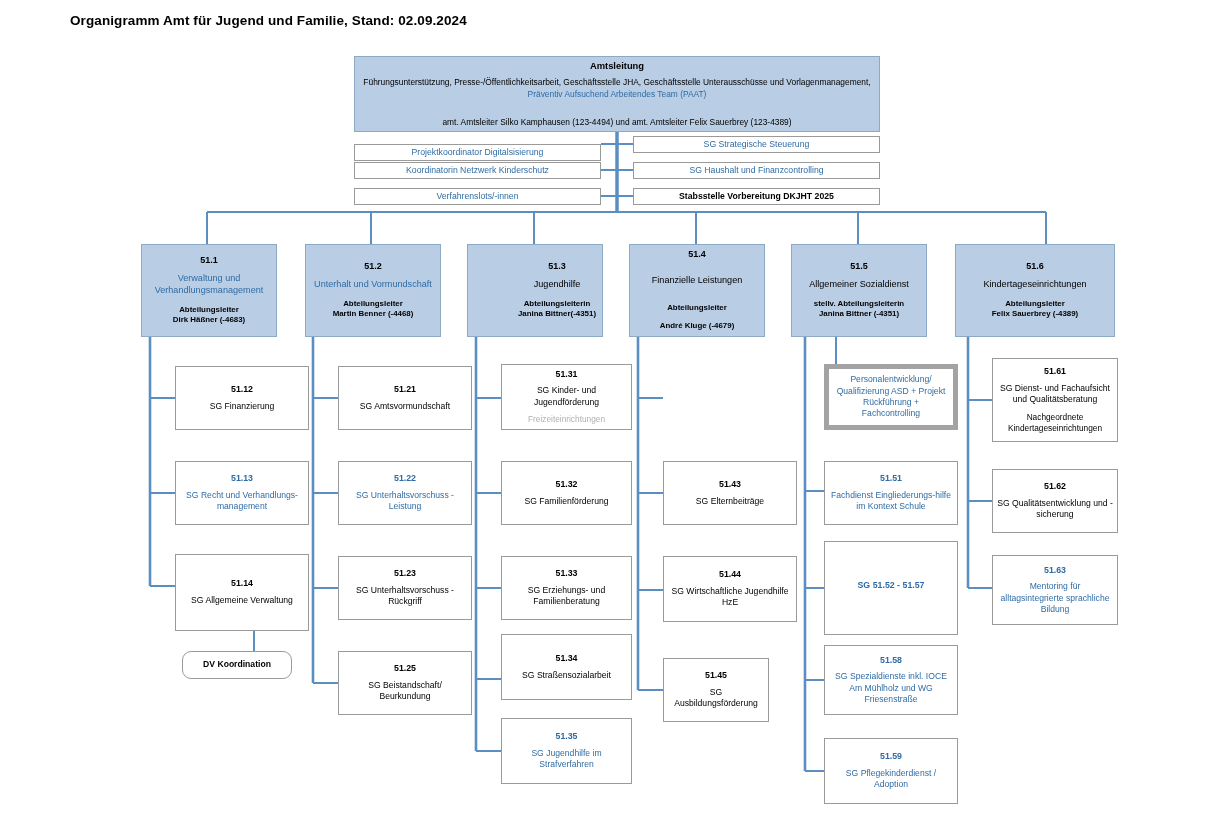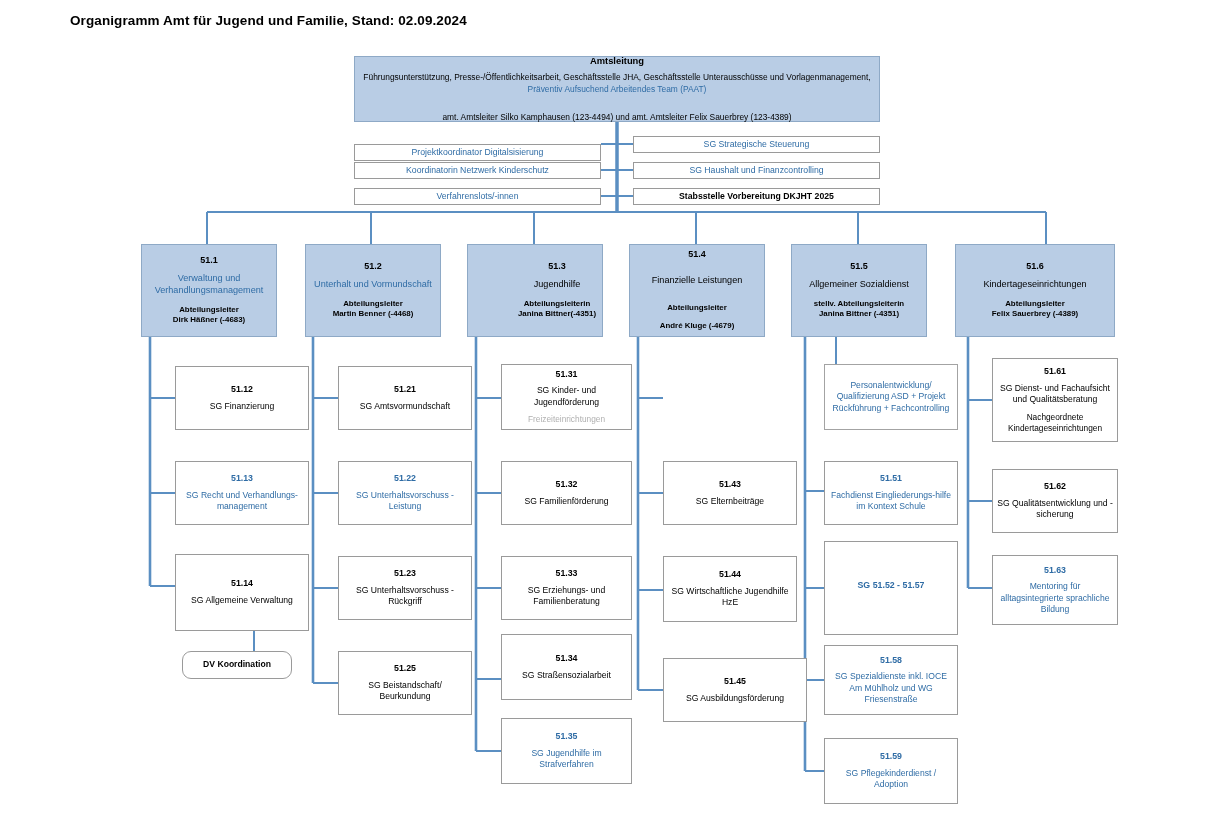--- a/index.html
+++ b/index.html
@@ -24,21 +24,21 @@
   .box{
     position:absolute;box-sizing:border-box;
     border:1px solid #9a9a9a;
     background:#ffffff;
     display:flex;flex-direction:column;align-items:center;justify-content:center;
     text-align:center;
     font-size:8.6px;line-height:1.32;
     padding:3px 4px;
   }
   .box.filled{background:#b9cde5;border:1px solid #8ea9c6;}
-  .box.heavy{border:1px solid #a3a3a3;}
+  .box.heavy{border:5px solid #a3a3a3;}
   .ln{display:block;width:100%;}
   .bold{font-weight:bold;}
   .blue{color:#2f6ca5;}
   .grey{color:#b0b0b0;}
 
   
   .amtsleitung{font-size:8.4px;}
   .amtsleitung .t{font-size:9.4px;font-weight:bold;margin-bottom:4px;}
   .amtsleitung .r{line-height:1.45;padding:0 6px;}
   .amtsleitung .r2{margin-top:16px;}
@@ -113,21 +113,21 @@
 
       <path d="M968,337 L968,588" stroke-width="2.6"></path>
       <path d="M968,400 L992,400" stroke-width="2"></path>
       <path d="M968,501 L992,501" stroke-width="2"></path>
       <path d="M968,588 L992,588" stroke-width="2"></path>
     </g>
   </svg>
 
   <div class="page-title">Organigramm Amt für Jugend und Familie, Stand: 02.09.2024</div>
 
-  <div class="box filled amtsleitung" style="left:354px;top:56px;width:526px;height:66px;text-align:center;">
+  <div class="box filled amtsleitung" style="left:354px;top:56px;width:526px;height:76px;text-align:center;">
     <span class="ln t">Amtsleitung</span>
     <span class="ln r"><span>Führungsunterstützung, Presse-/Öffentlichkeitsarbeit, Geschäftsstelle JHA, Geschäftsstelle Unterausschüsse und Vorlagenmanagement,</span><span class="blue"> Präventiv Aufsuchend Arbeitendes Team (PAAT)</span></span>
     <span class="ln r r2">amt. Amtsleiter Silko Kamphausen (123-4494) und amt. Amtsleiter Felix Sauerbrey (123-4389)</span>
   </div>
 
   <div class="box staff" style="left:354px;top:144px;width:247px;height:17px;text-align:center;">
     <span class="ln blue">Projektkoordinator Digitalsisierung</span>
   </div>
   <div class="box staff" style="left:354px;top:162px;width:247px;height:17px;">
     <span class="ln blue">Koordinatorin Netzwerk Kinderschutz</span>
@@ -244,21 +244,21 @@
   </div>
 
   <div class="box unit" style="left:663px;top:461px;width:134px;height:64px;">
     <span class="ln code">51.43</span>
     <span class="ln nm">SG Elternbeiträge</span>
   </div>
   <div class="box unit" style="left:663px;top:556px;width:134px;height:66px;">
     <span class="ln code">51.44</span>
     <span class="ln nm">SG Wirtschaftliche Jugendhilfe HzE</span>
   </div>
-  <div class="box unit" style="left:663px;top:658px;width:144px;height:64px;">
+  <div class="box unit" style="left:663px;top:658px;width:106px;height:64px;">
     <span class="ln code">51.45</span>
     <span class="ln nm">SG Ausbildungsförderung</span>
   </div>
 
   <div class="box unit heavy" style="left:824px;top:364px;width:134px;height:66px;">
     <span class="ln nm blue">Personalentwicklung/ Qualifizierung ASD + Projekt Rückführung + Fachcontrolling</span>
   </div>
   <div class="box unit" style="left:824px;top:461px;width:134px;height:64px;">
     <span class="ln code blue">51.51</span>
     <span class="ln nm blue">Fachdienst Eingliederungs-hilfe im Kontext Schule</span>

